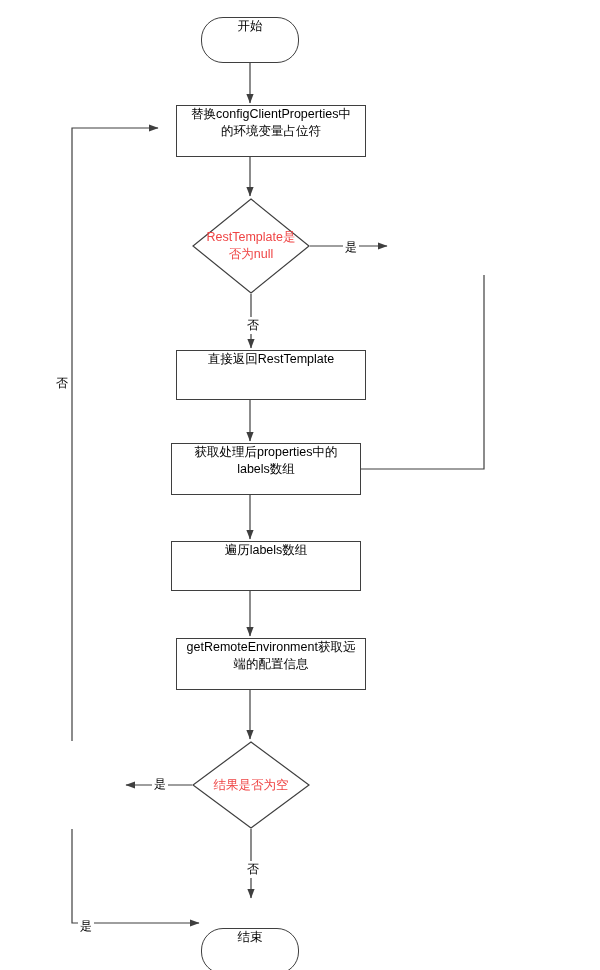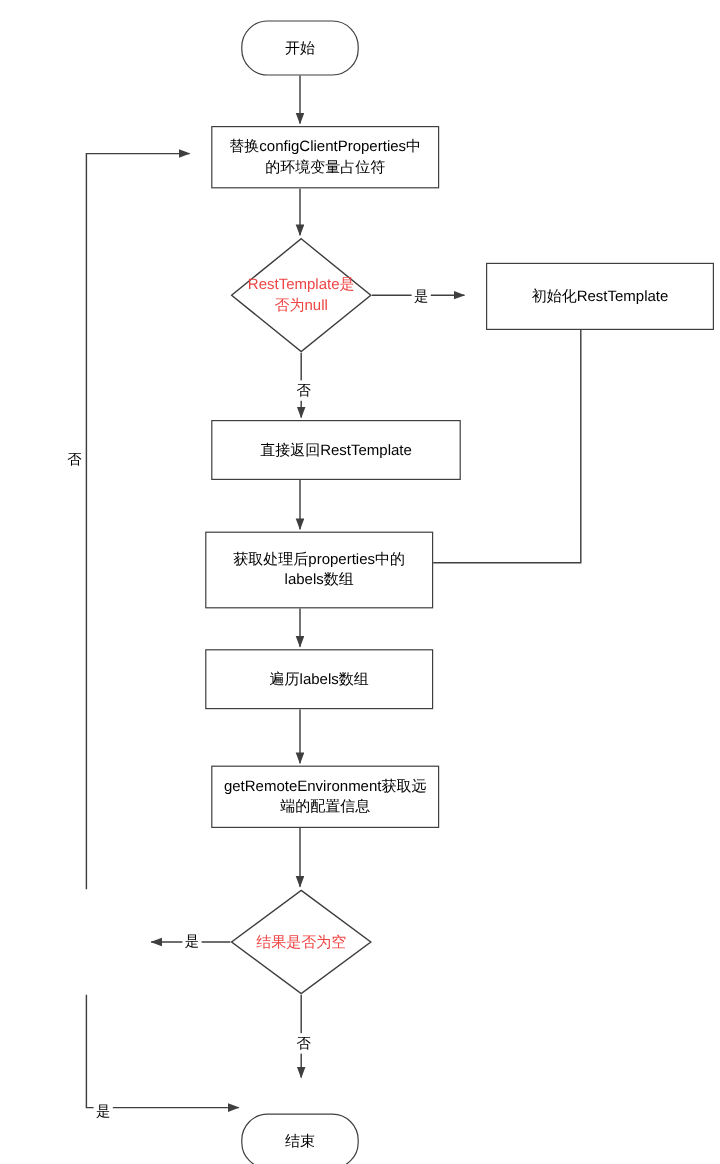--- a/index.html
+++ b/index.html
@@ -14,21 +14,21 @@
     position: relative;
     width: 600px;
     height: 970px;
     background: #ffffff;
     overflow: hidden;
   }
   .node {
     position: absolute;
     box-sizing: border-box;
     display: flex;
-    align-items: center;
+    align-items: flex-start;
     justify-content: center;
     text-align: center;
     color: #000000;
     font-size: 12.5px;
     line-height: 1.35;
     background: #ffffff;
   }
   .rect {
     border: 1px solid #3f3f3f;
     margin-left: 16px;
@@ -131,29 +131,26 @@
     <span class="nodetext">替换configClientProperties中的环境变量占位符</span>
   </div>
 
   <div class="diamond-wrap" style="left:192px; top:198px; width:118px; height:96px;">
     <svg class="diamond-shape" viewBox="0 0 118 96" preserveAspectRatio="none" xmlns="http://www.w3.org/2000/svg">
       <polygon points="59,1 117,48 59,95 1,48" fill="#ffffff" stroke="#3f3f3f" stroke-width="1.2"></polygon>
     </svg>
     <div class="diamond-label">RestTemplate是否为null</div>
   </div>
 
-  <div class="node rect" style="left:389px; top:219px; width:190px; height:56px;">
-    <span class="nodetext">初始化RestTemplate</span>
-  </div>
 
-  <div class="node rect" style="left:160px; top:350px; width:208px; height:50px;">
+  <div class="node rect" style="left:160px; top:350px; width:190px; height:50px;">
     <span class="nodetext">直接返回RestTemplate</span>
   </div>
 
-  <div class="node rect" style="left:155px; top:443px; width:190px; height:64px;">
+  <div class="node rect" style="left:155px; top:443px; width:190px; height:52px;">
     <span class="nodetext">获取处理后properties中的labels数组</span>
   </div>
 
   <div class="node rect" style="left:155px; top:541px; width:190px; height:50px;">
     <span class="nodetext">遍历labels数组</span>
   </div>
 
   <div class="node rect" style="left:160px; top:638px; width:190px; height:52px;">
     <span class="nodetext">getRemoteEnvironment获取远端的配置信息</span>
   </div>

